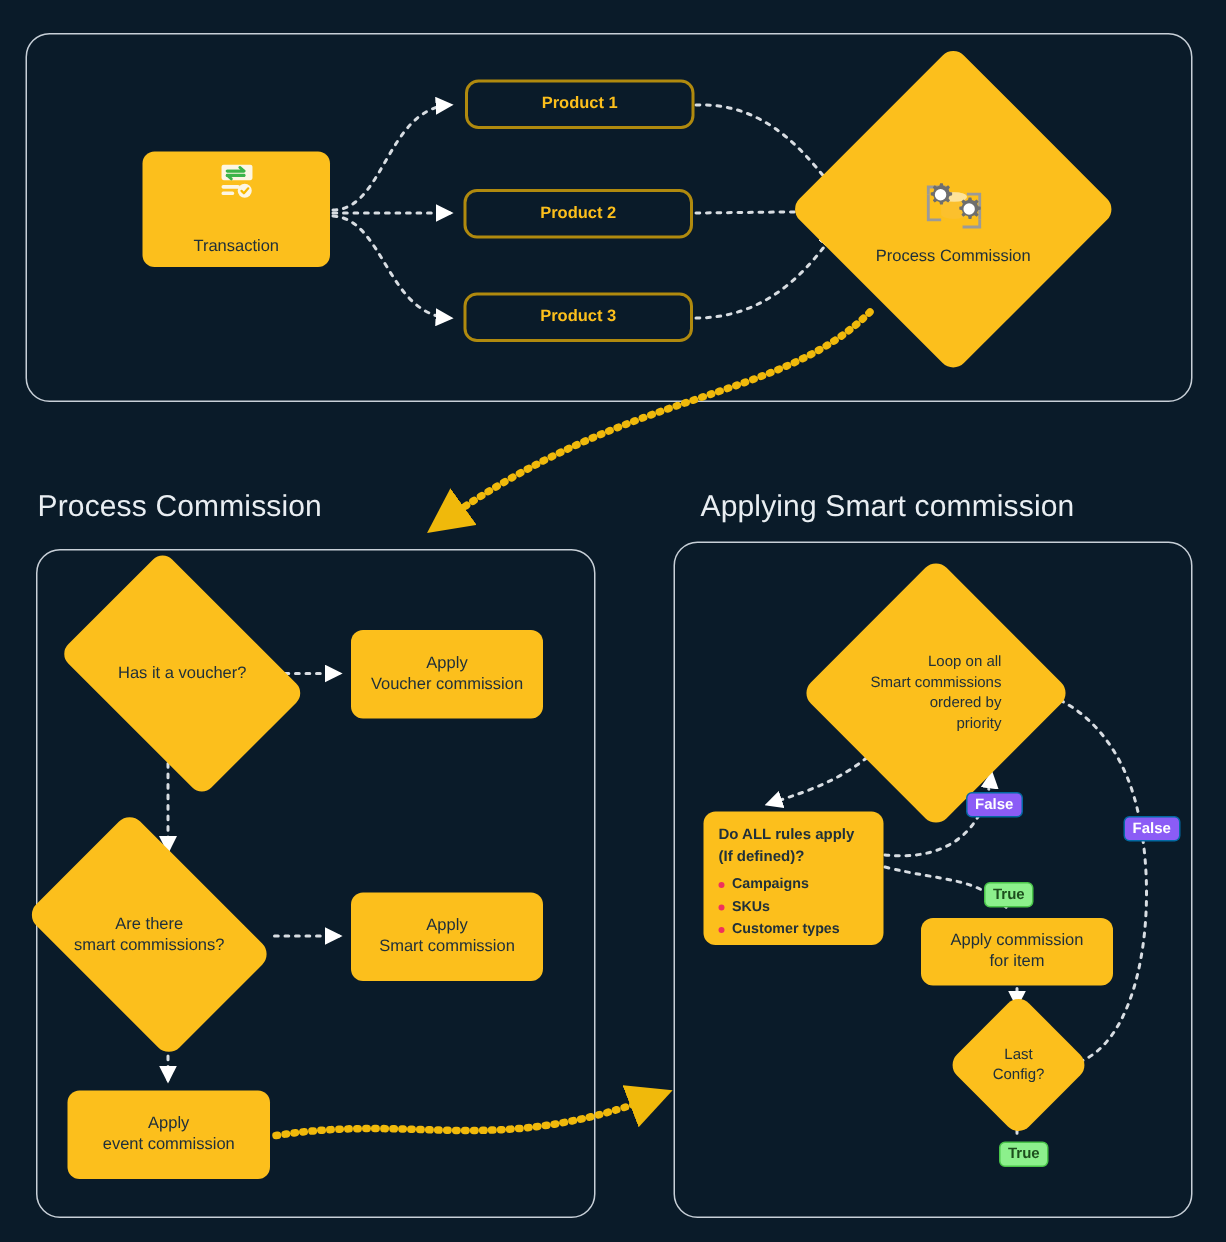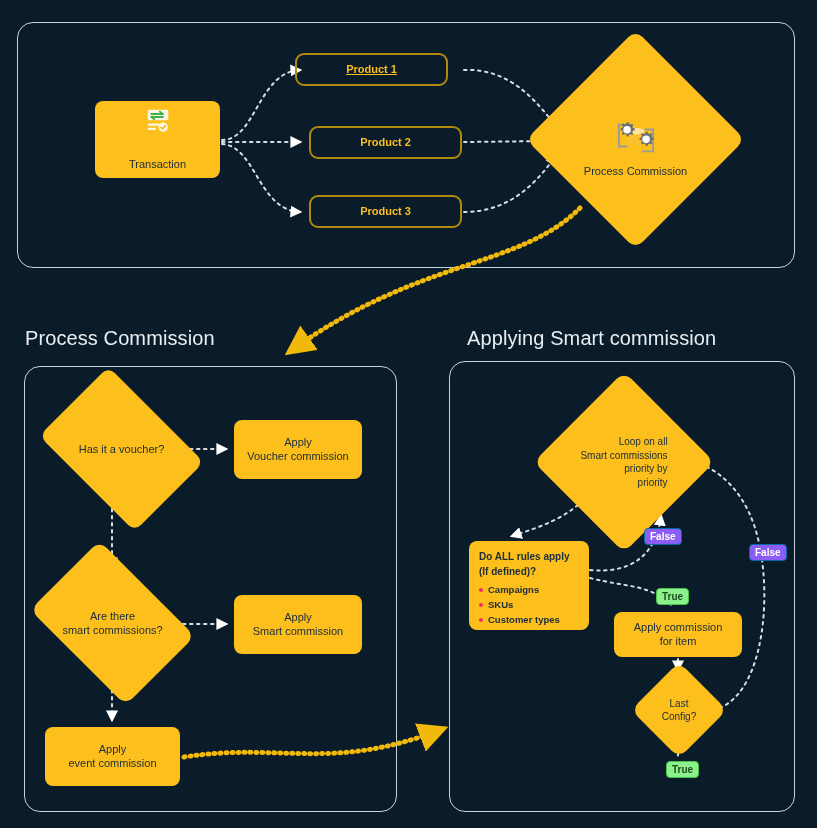--- a/index.html
+++ b/index.html
@@ -90,30 +90,30 @@
 
   
   #node-process-commission{left:558px;top:62px;width:155px;height:155px;}
   #node-process-commission .diamond-label{
     flex-direction:column;gap:2px;padding-top:18px;justify-content:center;
   }
   #node-process-commission .pc-icon{width:46px;height:40px;margin-bottom:4px;}
   #node-process-commission .pc-text{font-size:11px;}
 
   
-  #node-product-1{left:295px;top:53px;width:153px;height:33px;text-decoration:underline;}
+  #node-product-1{left:310px;top:53px;width:153px;height:33px;}
   #node-product-2{left:309px;top:126px;width:153px;height:33px;}
   #node-product-3{left:309px;top:195px;width:153px;height:33px;}
 
   
   #node-voucher-q{left:54px;top:400px;width:135px;height:98px;}
   #node-voucher-q .diamond-shape{border-radius:9px;}
   #node-apply-voucher{left:234px;top:420px;width:128px;height:59px;}
 
-  #node-smart-q{left:45px;top:574px;width:135px;height:98px;}
+  #node-smart-q{left:32px;top:574px;width:135px;height:98px;}
   #node-apply-smart{left:234px;top:595px;width:128px;height:59px;}
 
   #node-apply-event{left:45px;top:727px;width:135px;height:59px;}
 
   
   #node-loop{left:560px;top:398px;width:128px;height:128px;}
   #node-loop .diamond-label{font-size:10px;line-height:1.35;text-align:right;}
 
   #node-rules{
     left:469px;top:541px;width:120px;height:89px;
@@ -300,21 +300,21 @@
       <div>event commission</div>
     </div>
   </div>
 
   <div class="diamond-wrap" id="node-loop">
     <div class="diamond-shape"></div>
     <div class="diamond-label">
       <div>
         <div>Loop on all</div>
         <div>Smart commissions</div>
-        <div>priority by</div>
+        <div>ordered by</div>
         <div>priority</div>
       </div>
     </div>
   </div>
 
   <div class="node box" id="node-apply-item">
     <div>
       <div>Apply commission</div>
       <div>for item</div>
     </div>

